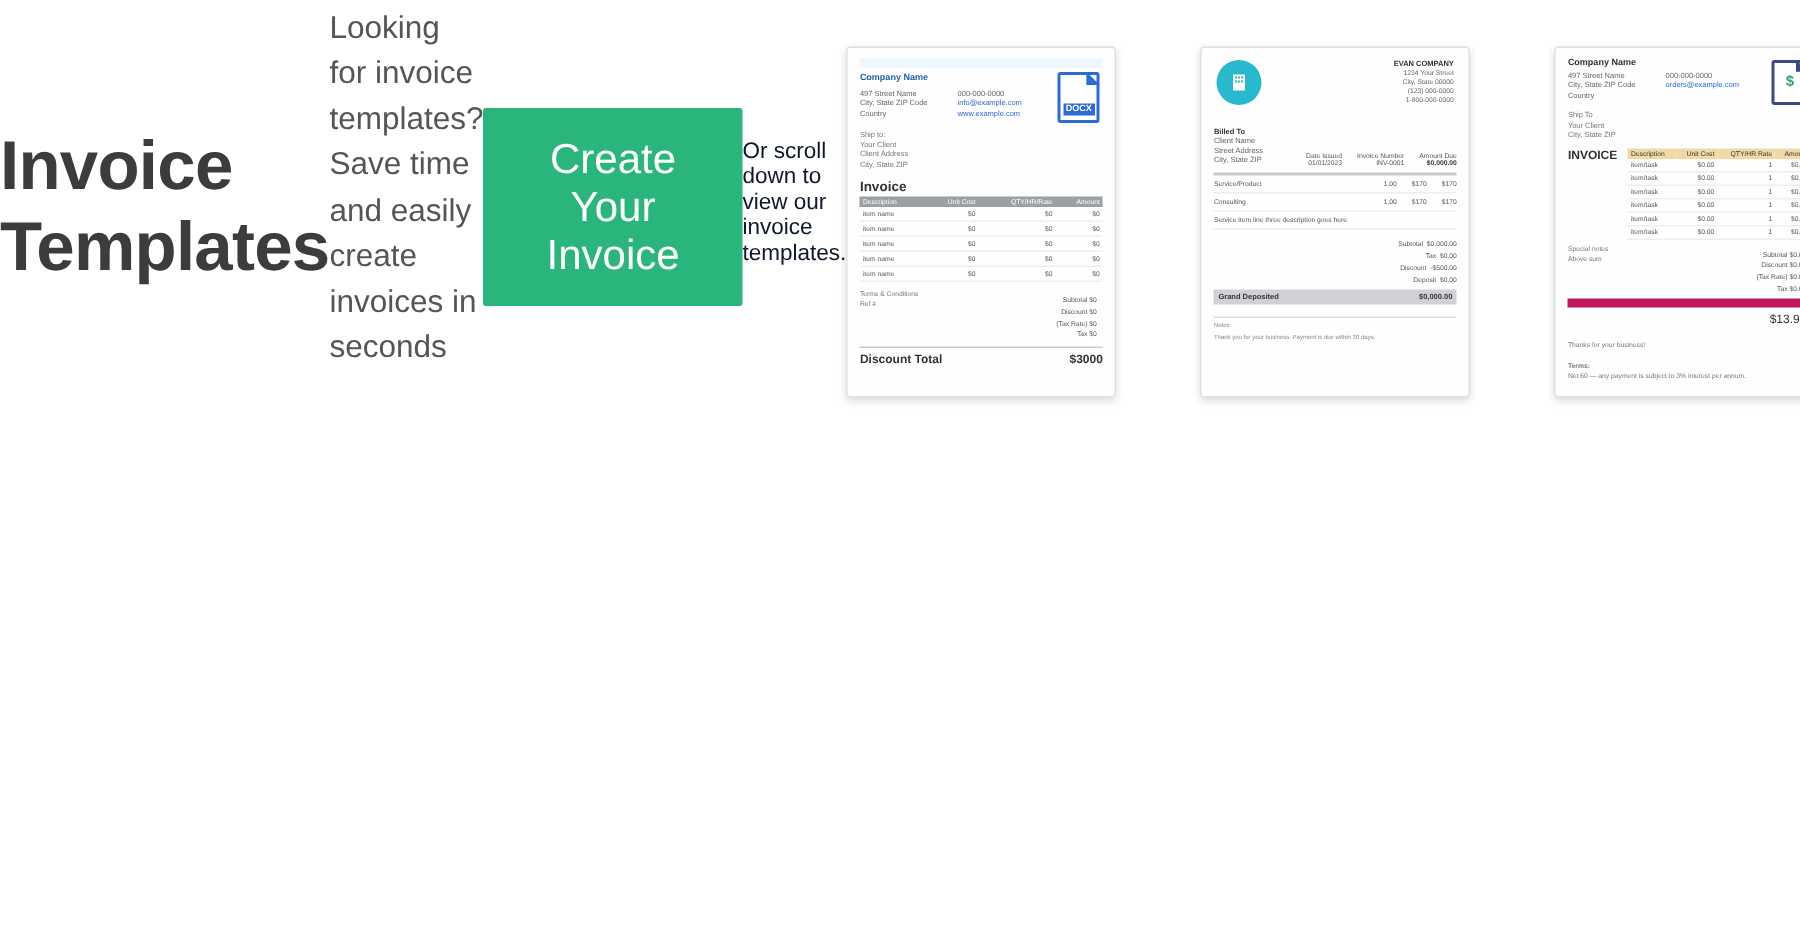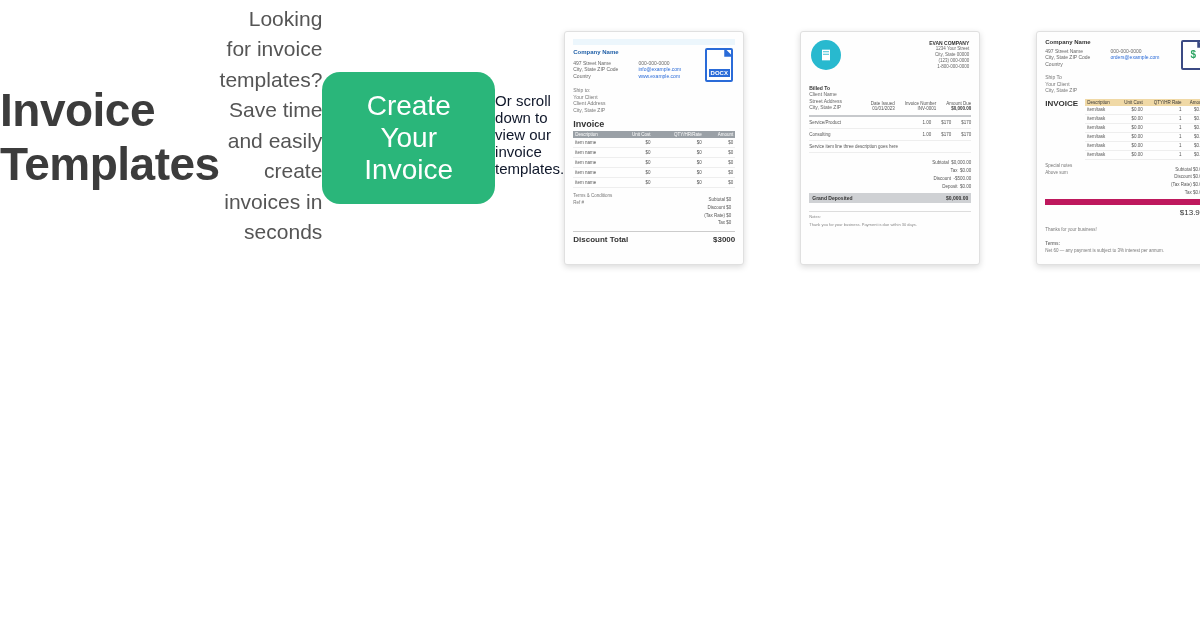--- a/index.html
+++ b/index.html
@@ -21,32 +21,32 @@
   h1 {
     font-size: 46px;
     font-weight: 800;
     color: #3c3c3c;
     letter-spacing: -0.5px;
     margin-bottom: 22px;
   }
   .subhead {
     font-size: 21px;
     color: #555;
-    text-align: right;
+    text-align: left;
     line-height: 1.45;
     margin-bottom: 44px;
   }
   .cta {
     background: #2ab67a;
     color: #fff;
     font-size: 28px;
     font-weight: 400;
     padding: 18px 42px;
     border: none;
-    border-radius: 18px;
+    border-radius: 2px;
     cursor: pointer;
     margin-bottom: 20px;
   }
   .hint {
     font-size: 15px;
     color: #0f172a;
     margin-bottom: 26px;
   }
   .cards {
     display: flex;

